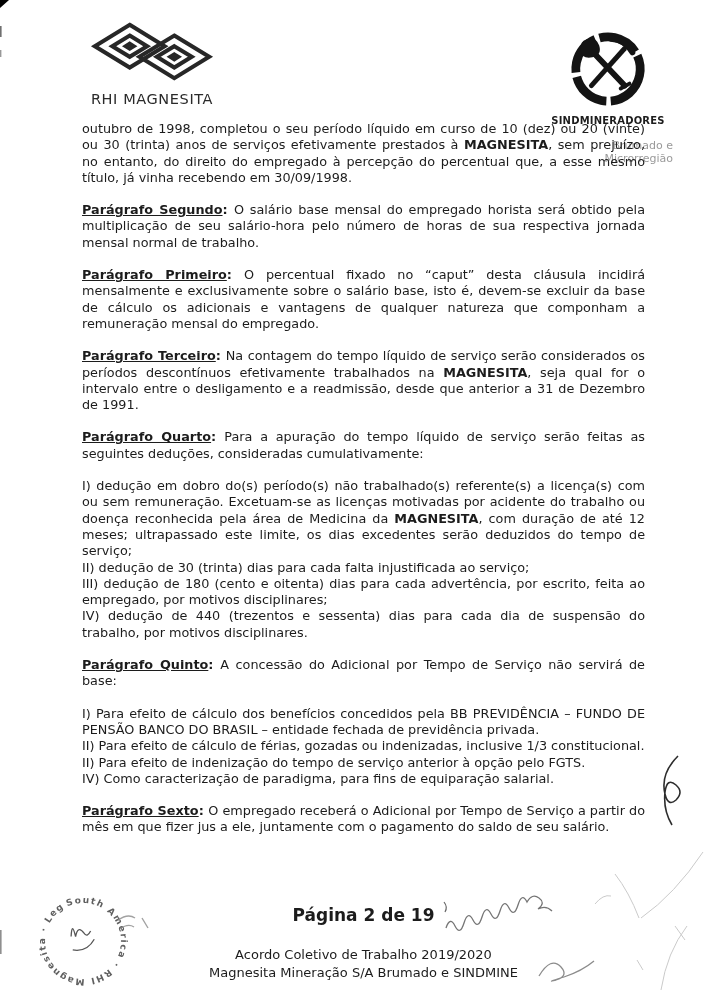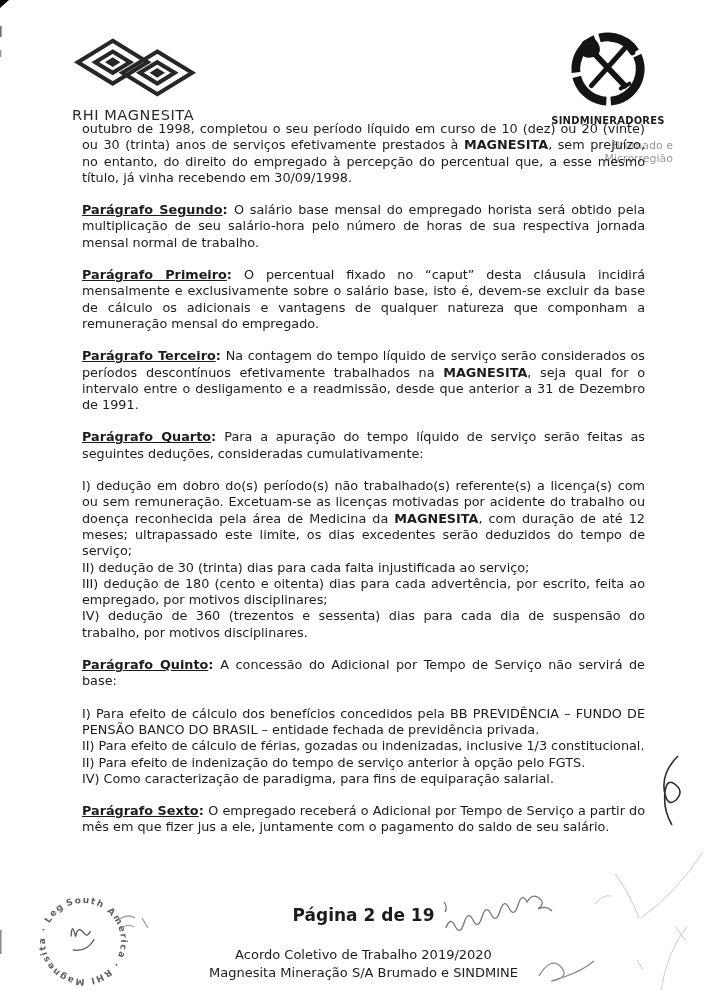--- a/index.html
+++ b/index.html
@@ -8,21 +8,21 @@
     position: relative;
     width: 727px; height: 1000px;
     margin: 0 auto;
     background: #ffffff;
     font-family: "DejaVu Sans", "Liberation Sans", sans-serif;
     color: #1c1c1c;
     overflow: hidden;
   }
 
   
-  .logo-left { position:absolute; left:72px; top:36px; width:160px; }
+  .logo-left { position:absolute; left:72px; top:20px; width:160px; text-align:center; }
   .logo-left .brand { margin-top:3px; font-size:14.5px; letter-spacing:.6px; color:#2a2a2a; }
   .logo-right { position:absolute; left:543px; top:28px; width:130px; text-align:center; }
   .logo-right .org { font-size:10px; font-weight:bold; letter-spacing:.2px; color:#1d1d1d; margin-top:1px; }
   .logo-right .sub { font-size:11px; color:#9a9a9a; margin-top:13px;text-align:right; }
 
   
   main {
     position:absolute; left:82px; top:121px; width:563px;
     font-size:12.8px; line-height:16.3px; text-align:justify;
   }
@@ -90,21 +90,21 @@
 
   <main>
       <p class="para"><span>outubro de 1998, completou o seu período líquido em curso de 10 (dez) ou 20 (vinte) ou 30 (trinta) anos de serviços efetivamente prestados à </span><span class="b">MAGNESITA</span><span>, sem prejuízo, no entanto, do direito do empregado à percepção do percentual que, a esse mesmo título, já vinha recebendo em 30/09/1998.</span></p>
       <p class="para gap"><span class="hd">Parágrafo Segundo</span><span class="hd-colon">: </span><span>O salário base mensal do empregado horista será obtido pela multiplicação de seu salário-hora pelo número de horas de sua respectiva jornada mensal normal de trabalho.</span></p>
       <p class="para gap"><span class="hd">Parágrafo Primeiro</span><span class="hd-colon">: </span><span>O percentual fixado no “caput” desta cláusula incidirá mensalmente e exclusivamente sobre o salário base, isto é, devem-se excluir da base de cálculo os adicionais e vantagens de qualquer natureza que componham a remuneração mensal do empregado.</span></p>
       <p class="para gap"><span class="hd">Parágrafo Terceiro</span><span class="hd-colon">: </span><span>Na contagem do tempo líquido de serviço serão considerados os períodos descontínuos efetivamente trabalhados na </span><span class="b">MAGNESITA</span><span>, seja qual for o intervalo entre o desligamento e a readmissão, desde que anterior a 31 de Dezembro de 1991.</span></p>
       <p class="para gap"><span class="hd">Parágrafo Quarto</span><span class="hd-colon">: </span><span>Para a apuração do tempo líquido de serviço serão feitas as seguintes deduções, consideradas cumulativamente:</span></p>
       <p class="para gap"><span>I) dedução em dobro do(s) período(s) não trabalhado(s) referente(s) a licença(s) com ou sem remuneração. Excetuam-se as licenças motivadas por acidente do trabalho ou doença reconhecida pela área de Medicina da </span><span class="b">MAGNESITA</span><span>, com duração de até 12 meses; ultrapassado este limite, os dias excedentes serão deduzidos do tempo de serviço;</span></p>
       <p class="para"><span>II) dedução de 30 (trinta) dias para cada falta injustificada ao serviço;</span></p>
       <p class="para"><span>III) dedução de 180 (cento e oitenta) dias para cada advertência, por escrito, feita ao empregado, por motivos disciplinares;</span></p>
-      <p class="para"><span>IV) dedução de 360 (trezentos e sessenta) dias para cada dia de suspensão do trabalho, por motivos disciplinares.</span></p>
+      <p class="para"><span>IV) dedução de 440 (trezentos e sessenta) dias para cada dia de suspensão do trabalho, por motivos disciplinares.</span></p>
       <p class="para gap"><span class="hd">Parágrafo Quinto</span><span class="hd-colon">: </span><span>A concessão do Adicional por Tempo de Serviço não servirá de base:</span></p>
       <p class="para gap"><span>I) Para efeito de cálculo dos benefícios concedidos pela BB PREVIDÊNCIA – FUNDO DE PENSÃO BANCO DO BRASIL – entidade fechada de previdência privada.</span></p>
       <p class="para"><span>II) Para efeito de cálculo de férias, gozadas ou indenizadas, inclusive 1/3 constitucional.</span></p>
       <p class="para"><span>II) Para efeito de indenização do tempo de serviço anterior à opção pelo FGTS.</span></p>
       <p class="para"><span>IV) Como caracterização de paradigma, para fins de equiparação salarial.</span></p>
       <p class="para gap"><span class="hd">Parágrafo Sexto</span><span class="hd-colon">: </span><span>O empregado receberá o Adicional por Tempo de Serviço a partir do mês em que fizer jus a ele, juntamente com o pagamento do saldo de seu salário.</span></p>
     </main>
 
   <div class="page-label">Página 2 de 19</div>
   <div class="footer-lines">

